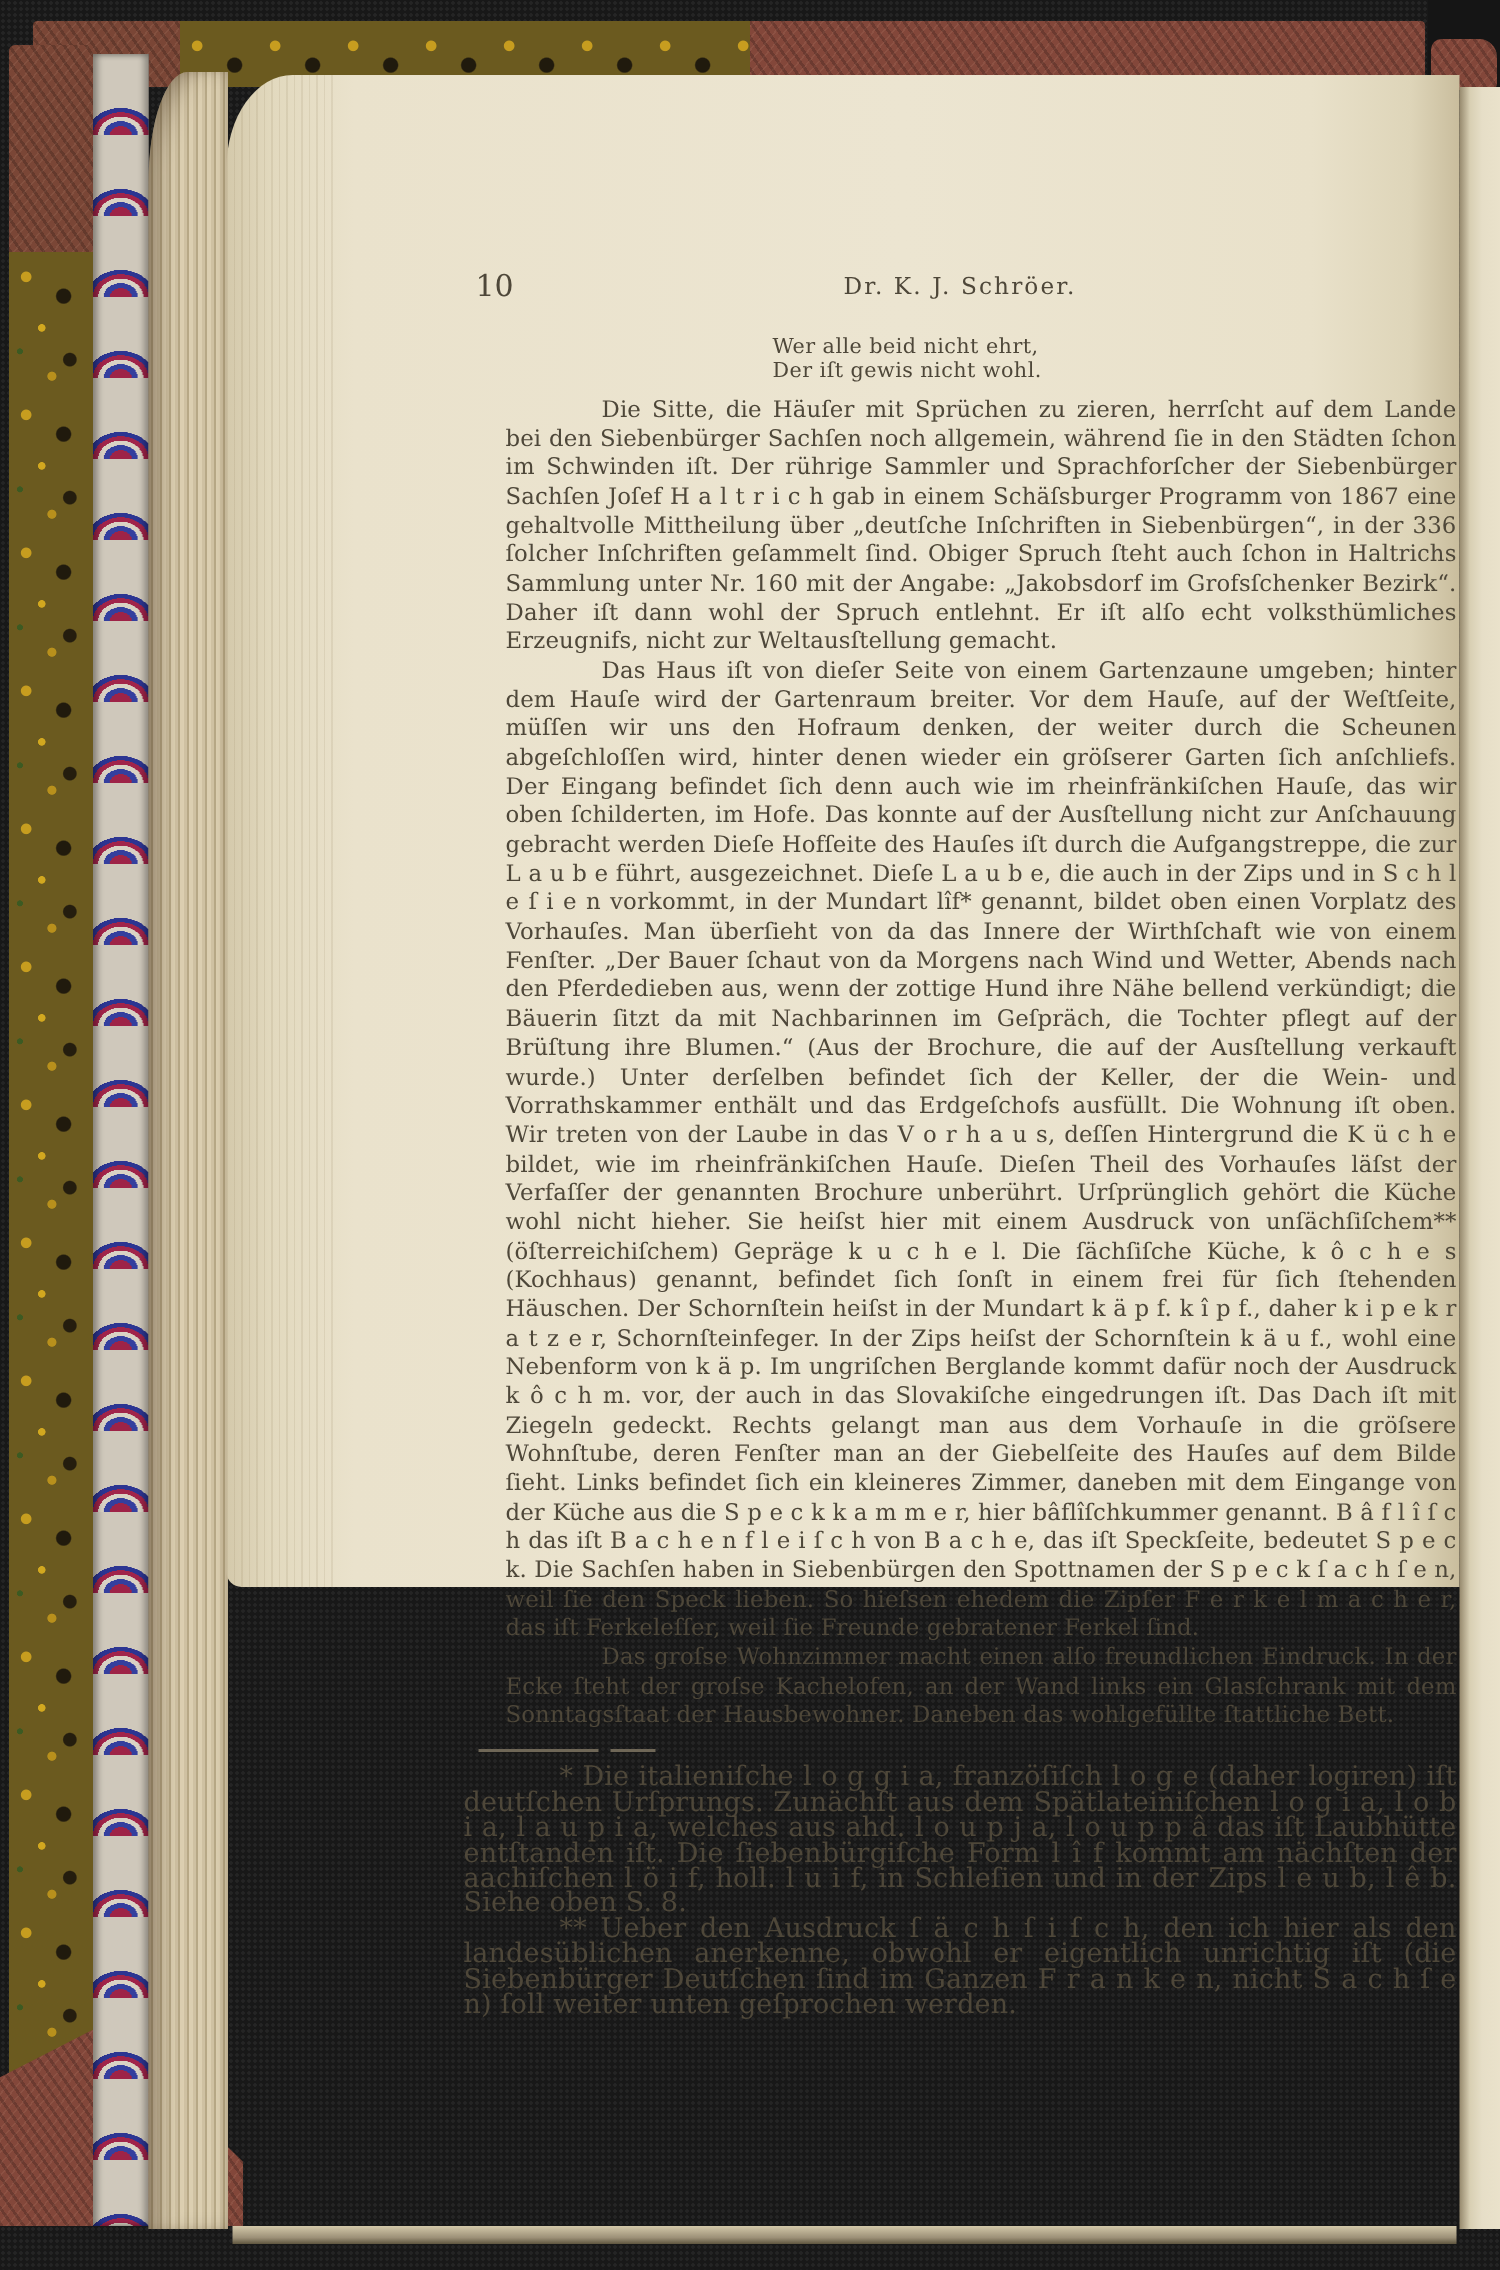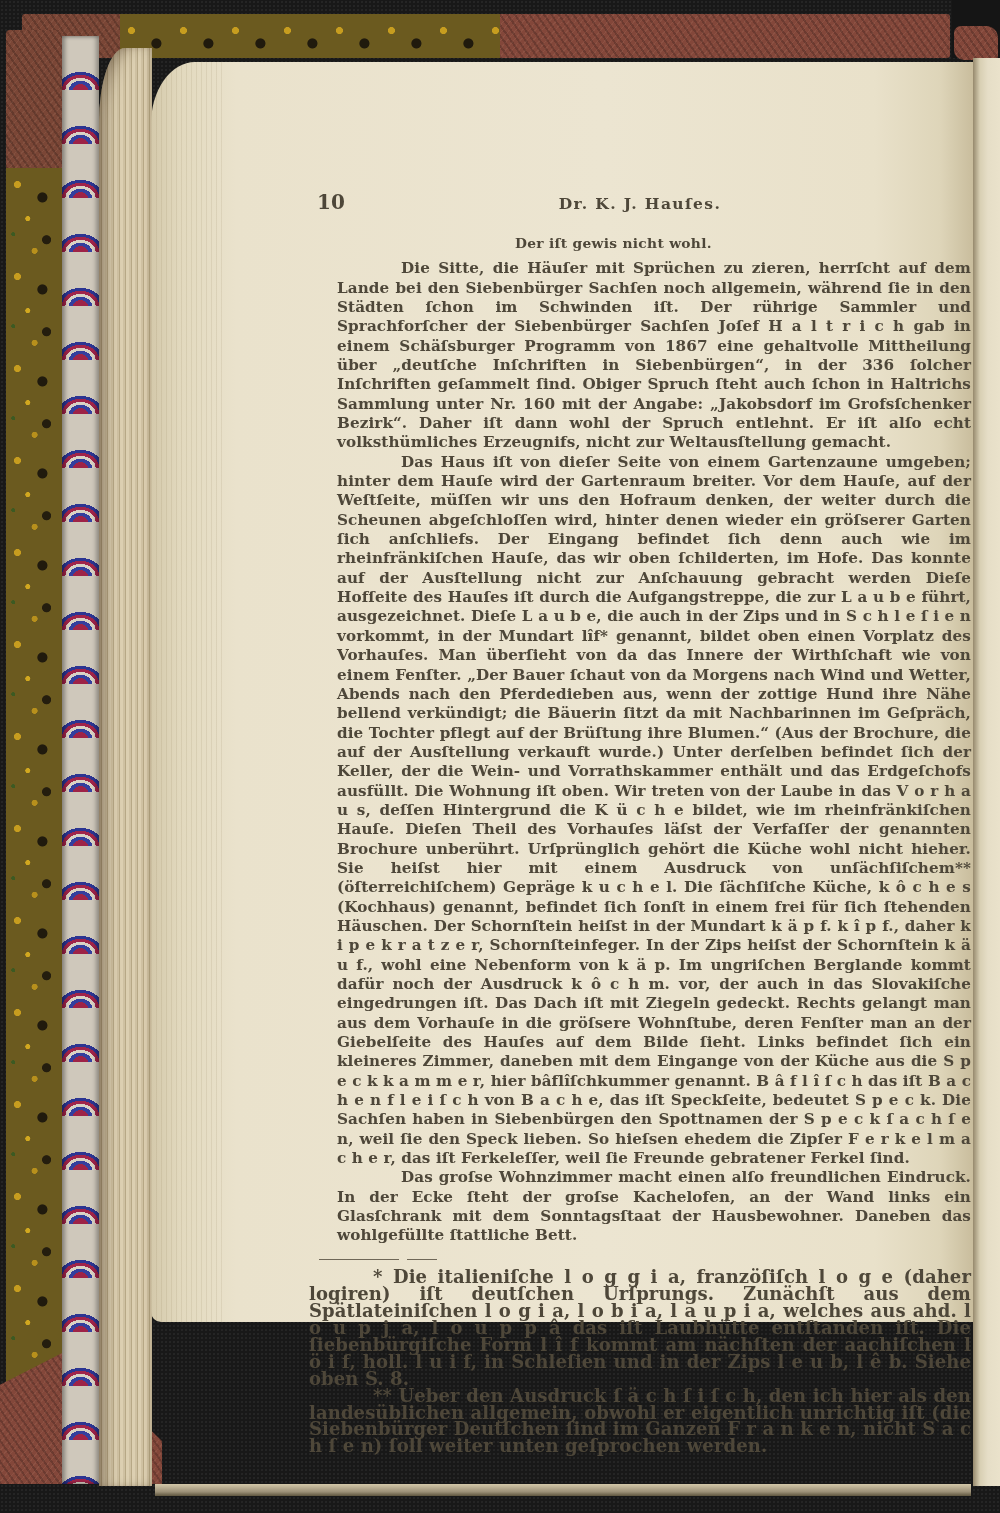--- a/index.html
+++ b/index.html
@@ -58,23 +58,23 @@
     background-size:37px 54px;background-repeat:repeat-y;
     box-shadow:inset 3px 0 4px rgba(0,0,0,.35), inset -3px 0 4px rgba(0,0,0,.3);
   }
   .page-stack{
     position:absolute;left:99px;top:48px;width:53px;height:1438px;z-index:4;
     background:repeating-linear-gradient(90deg,#cfc1a2 0 2px,#b7a886 2px 3px,#dccfb1 3px 6px);
     border-top-left-radius:26px 74px;
     box-shadow:inset 12px 0 14px -6px rgba(60,40,20,.5), inset -5px 0 7px -4px rgba(90,70,40,.4);
   }
   .main-page{
-    position:absolute;left:151px;top:62px;width:822px;height:1260px;z-index:5;
+    position:absolute;left:151px;top:50px;width:822px;height:1008px;z-index:5;
     background:linear-gradient(90deg,#d4c9ab 0px,#e2d9be 30px,#eae2cc 85px,#ece5d1 55%,#e9e1ca 88%,#ded5b9 96%,#c9bd9d 100%);
-    border-top-left-radius:44px 62px;border-bottom-left-radius:10px;font-weight:bold;
+    border-top-left-radius:44px 62px;border-bottom-left-radius:10px;
   }
   .page-left-texture{
     position:absolute;left:0;top:0;bottom:0;width:72px;
     background:repeating-linear-gradient(90deg,rgba(120,100,60,.11) 0 1px,rgba(0,0,0,0) 1px 5px);
     border-top-left-radius:44px 62px;border-bottom-left-radius:10px;
   }
   .next-page{
     position:absolute;left:973px;top:58px;width:27px;height:1428px;z-index:6;
     background:linear-gradient(90deg,#96896d 0,#d8cfb3 7px,#e6dec7 15px,#eae2cb 100%);
   }
@@ -122,37 +122,38 @@
 <div class="bottom-pages"></div>
 <div class="next-page"></div>
 
 <div class="main-page">
   <div class="page-left-texture"></div>
 
   <div class="content">
 
     <div class="header">
       <span class="page-num">10</span>
-      <span class="running-head">Dr. K. J. Hauſes.</span>
+      <span class="running-head">Dr. K. J. Schröer.</span>
     </div>
 
     <div class="verse">
+      <div>Wer alle beid nicht ehrt,</div>
       <div>Der iſt gewis nicht wohl.</div>
     </div>
 
     <div class="bodytext">
       <p>Die Sitte, die Häuſer mit Sprüchen zu zieren, herrſcht auf dem Lande bei den Siebenbürger Sachſen noch allgemein, während ſie in den Städten ſchon im Schwinden iſt. Der rührige Sammler und Sprachforſcher der Siebenbürger Sachſen Joſef H a l t r i c h gab in einem Schäſsburger Programm von 1867 eine gehaltvolle Mittheilung über „deutſche Inſchriften in Siebenbürgen“, in der 336 ſolcher Inſchriften geſammelt ſind. Obiger Spruch ſteht auch ſchon in Haltrichs Sammlung unter Nr. 160 mit der Angabe: „Jakobsdorf im Grofsſchenker Bezirk“. Daher iſt dann wohl der Spruch entlehnt. Er iſt alſo echt volksthümliches Erzeugnifs, nicht zur Weltausſtellung gemacht.</p>
       <p>Das Haus iſt von dieſer Seite von einem Gartenzaune umgeben; hinter dem Hauſe wird der Gartenraum breiter. Vor dem Hauſe, auf der Weſtſeite, müſſen wir uns den Hofraum denken, der weiter durch die Scheunen abgeſchloſſen wird, hinter denen wieder ein gröſserer Garten ſich anſchliefs. Der Eingang befindet ſich denn auch wie im rheinfränkiſchen Hauſe, das wir oben ſchilderten, im Hofe. Das konnte auf der Ausſtellung nicht zur Anſchauung gebracht werden Dieſe Hofſeite des Hauſes iſt durch die Aufgangstreppe, die zur L a u b e führt, ausgezeichnet. Dieſe L a u b e, die auch in der Zips und in S c h l e ſ i e n vorkommt, in der Mundart lîf* genannt, bildet oben einen Vorplatz des Vorhauſes. Man überſieht von da das Innere der Wirthſchaft wie von einem Fenſter. „Der Bauer ſchaut von da Morgens nach Wind und Wetter, Abends nach den Pferdedieben aus, wenn der zottige Hund ihre Nähe bellend verkündigt; die Bäuerin ſitzt da mit Nachbarinnen im Geſpräch, die Tochter pflegt auf der Brüſtung ihre Blumen.“ (Aus der Brochure, die auf der Ausſtellung verkauft wurde.) Unter derſelben befindet ſich der Keller, der die Wein- und Vorrathskammer enthält und das Erdgeſchofs ausfüllt. Die Wohnung iſt oben. Wir treten von der Laube in das V o r h a u s, deſſen Hintergrund die K ü c h e bildet, wie im rheinfränkiſchen Hauſe. Dieſen Theil des Vorhauſes läſst der Verfaſſer der genannten Brochure unberührt. Urſprünglich gehört die Küche wohl nicht hieher. Sie heiſst hier mit einem Ausdruck von unſächſiſchem** (öſterreichiſchem) Gepräge k u c h e l. Die ſächſiſche Küche, k ô c h e s (Kochhaus) genannt, befindet ſich ſonſt in einem frei für ſich ſtehenden Häuschen. Der Schornſtein heiſst in der Mundart k ä p f. k î p f., daher k i p e k r a t z e r, Schornſteinfeger. In der Zips heiſst der Schornſtein k ä u f., wohl eine Nebenform von k ä p. Im ungriſchen Berglande kommt dafür noch der Ausdruck k ô c h m. vor, der auch in das Slovakiſche eingedrungen iſt. Das Dach iſt mit Ziegeln gedeckt. Rechts gelangt man aus dem Vorhauſe in die gröſsere Wohnſtube, deren Fenſter man an der Giebelſeite des Hauſes auf dem Bilde ſieht. Links befindet ſich ein kleineres Zimmer, daneben mit dem Eingange von der Küche aus die S p e c k k a m m e r, hier bâflîſchkummer genannt. B â f l î ſ c h das iſt B a c h e n f l e i ſ c h von B a c h e, das iſt Speckſeite, bedeutet S p e c k. Die Sachſen haben in Siebenbürgen den Spottnamen der S p e c k ſ a c h ſ e n, weil ſie den Speck lieben. So hieſsen ehedem die Zipſer F e r k e l m a c h e r, das iſt Ferkeleſſer, weil ſie Freunde gebratener Ferkel ſind.</p>
       <p>Das groſse Wohnzimmer macht einen alſo freundlichen Eindruck. In der Ecke ſteht der groſse Kachelofen, an der Wand links ein Glasſchrank mit dem Sonntagsſtaat der Hausbewohner. Daneben das wohlgefüllte ſtattliche Bett.</p>
     </div>
 
     <div class="fn-rule">
       <span class="s1"></span>
       <span class="s2"></span>
     </div>
 
     <div class="footnotes">
       <p>* Die italieniſche l o g g i a, franzöſiſch l o g e (daher logiren) iſt deutſchen Urſprungs. Zunächſt aus dem Spätlateiniſchen l o g i a, l o b i a, l a u p i a, welches aus ahd. l o u p j a, l o u p p â das iſt Laubhütte entſtanden iſt. Die ſiebenbürgiſche Form l î f kommt am nächſten der aachiſchen l ö i f, holl. l u i f, in Schleſien und in der Zips l e u b, l ê b. Siehe oben S. 8.</p>
-      <p>** Ueber den Ausdruck ſ ä c h ſ i ſ c h, den ich hier als den landesüblichen allgemein, obwohl er eigentlich unrichtig iſt (die Siebenbürger Deutſchen ſind im Ganzen F r a n k e n, nicht S a c h ſ e n) ſoll weiter unten geſprochen werden.</p>
+      <p>** Ueber den Ausdruck ſ ä c h ſ i ſ c h, den ich hier als den landesüblichen anerkenne, obwohl er eigentlich unrichtig iſt (die Siebenbürger Deutſchen ſind im Ganzen F r a n k e n, nicht S a c h ſ e n) ſoll weiter unten geſprochen werden.</p>
     </div>
 
   </div>
 </div>
 
 </body></html>

